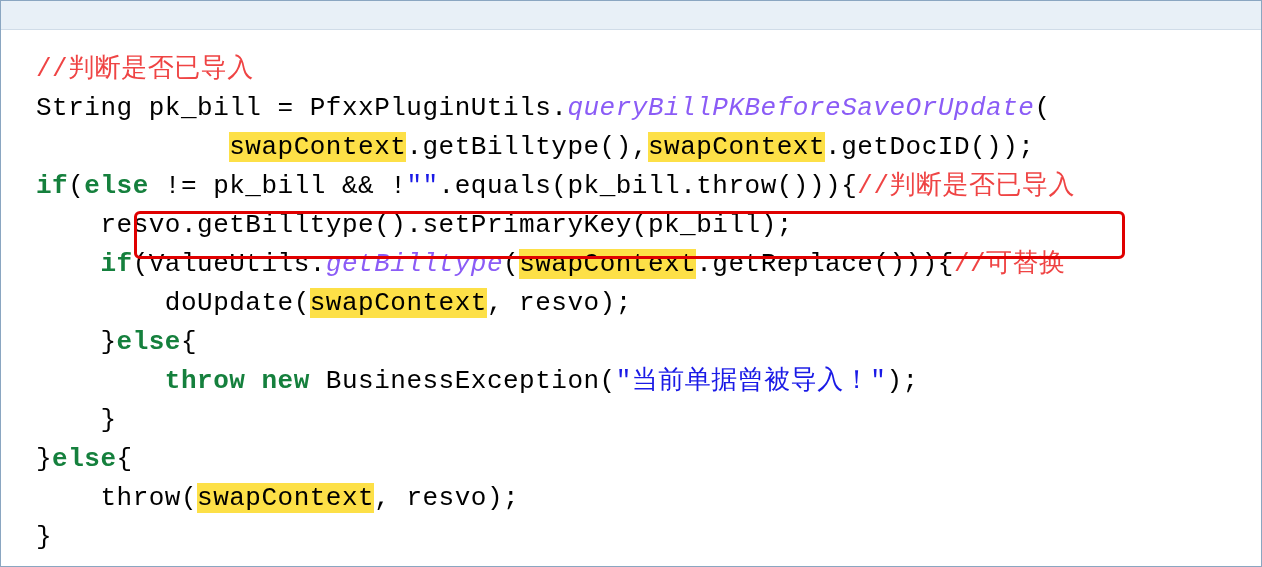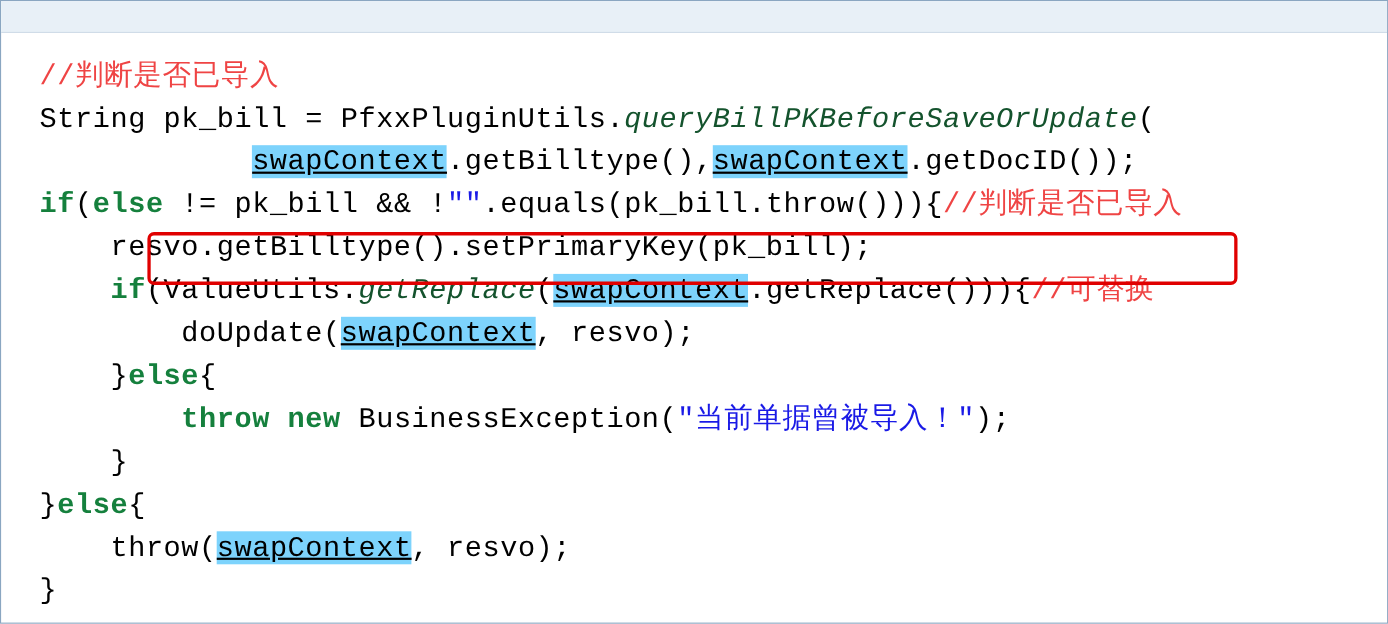--- a/index.html
+++ b/index.html
@@ -33,23 +33,23 @@
     right: 10px;
     font-size: 26px;
     line-height: 39px;
     white-space: pre;
     font-family: "Courier New", Consolas, monospace;
     letter-spacing: 0.5px;
   }
   .comment { color: #ef4444; }
   .keyword { color: #15803d; font-weight: bold; }
   .string  { color: #1a1ae6; }
-  .method  { font-style: italic; color: #14532d; }
+  .method  { font-style: italic; color: #8b5cf6; }
   .plain   { color: #000; }
-  .hl { background: #7dd3fc; text-decoration: underline; }
+  .hl { background: #fde047; }
   .red-box {
     position: absolute;
     border: 3px solid #e00000;
     border-radius: 6px;
     top: 210px;
     left: 133px;
     width: 985px;
     height: 42px;
     pointer-events: none;
   }
@@ -59,21 +59,21 @@
 
 <div class="code-container">
   <div class="top-bar"></div>
 
   <div class="code-block">
 <span><span class="comment">//判断是否已导入</span></span>
 <span><span class="plain">String pk_bill = PfxxPluginUtils.</span><span class="method">queryBillPKBeforeSaveOrUpdate</span><span class="plain">(</span></span>
 <span><span class="plain">            </span><span class="plain hl">swapContext</span><span class="plain">.getBilltype(),</span><span class="plain hl">swapContext</span><span class="plain">.getDocID());</span></span>
 <span><span class="keyword">if</span><span class="plain">(</span><span class="keyword">else</span><span class="plain"> != pk_bill &amp;&amp; !</span><span class="string">""</span><span class="plain">.equals(pk_bill.throw())){</span><span class="comment">//判断是否已导入</span></span>
 <span><span class="plain">    </span><span class="plain">resvo.getBilltype().setPrimaryKey(pk_bill);</span></span>
-<span><span class="plain">    </span><span class="keyword">if</span><span class="plain">(ValueUtils.</span><span class="method">getReplace</span><span class="plain">(</span><span class="plain hl">swapContext</span><span class="plain">.getReplace())){</span><span class="comment">//可替换</span></span>
+<span><span class="plain">    </span><span class="keyword">if</span><span class="plain">(ValueUtils.</span><span class="method">getBilltype</span><span class="plain">(</span><span class="plain hl">swapContext</span><span class="plain">.getReplace())){</span><span class="comment">//可替换</span></span>
 <span><span class="plain">        </span><span class="plain">doUpdate(</span><span class="plain hl">swapContext</span><span class="plain">, resvo);</span></span>
 <span><span class="plain">    </span><span class="plain">}</span><span class="keyword">else</span><span class="plain">{</span></span>
 <span><span class="plain">        </span><span class="keyword">throw</span><span class="plain"> </span><span class="keyword">new</span><span class="plain"> BusinessException(</span><span class="string">"当前单据曾被导入！"</span><span class="plain">);</span></span>
 <span><span class="plain">    </span><span class="plain">}</span></span>
 <span><span class="plain">}</span><span class="keyword">else</span><span class="plain">{</span></span>
 <span><span class="plain">    </span><span class="plain">throw(</span><span class="plain hl">swapContext</span><span class="plain">, resvo);</span></span>
 <span><span class="plain">}</span></span></div>
 
   <div class="red-box"></div>
 </div>

